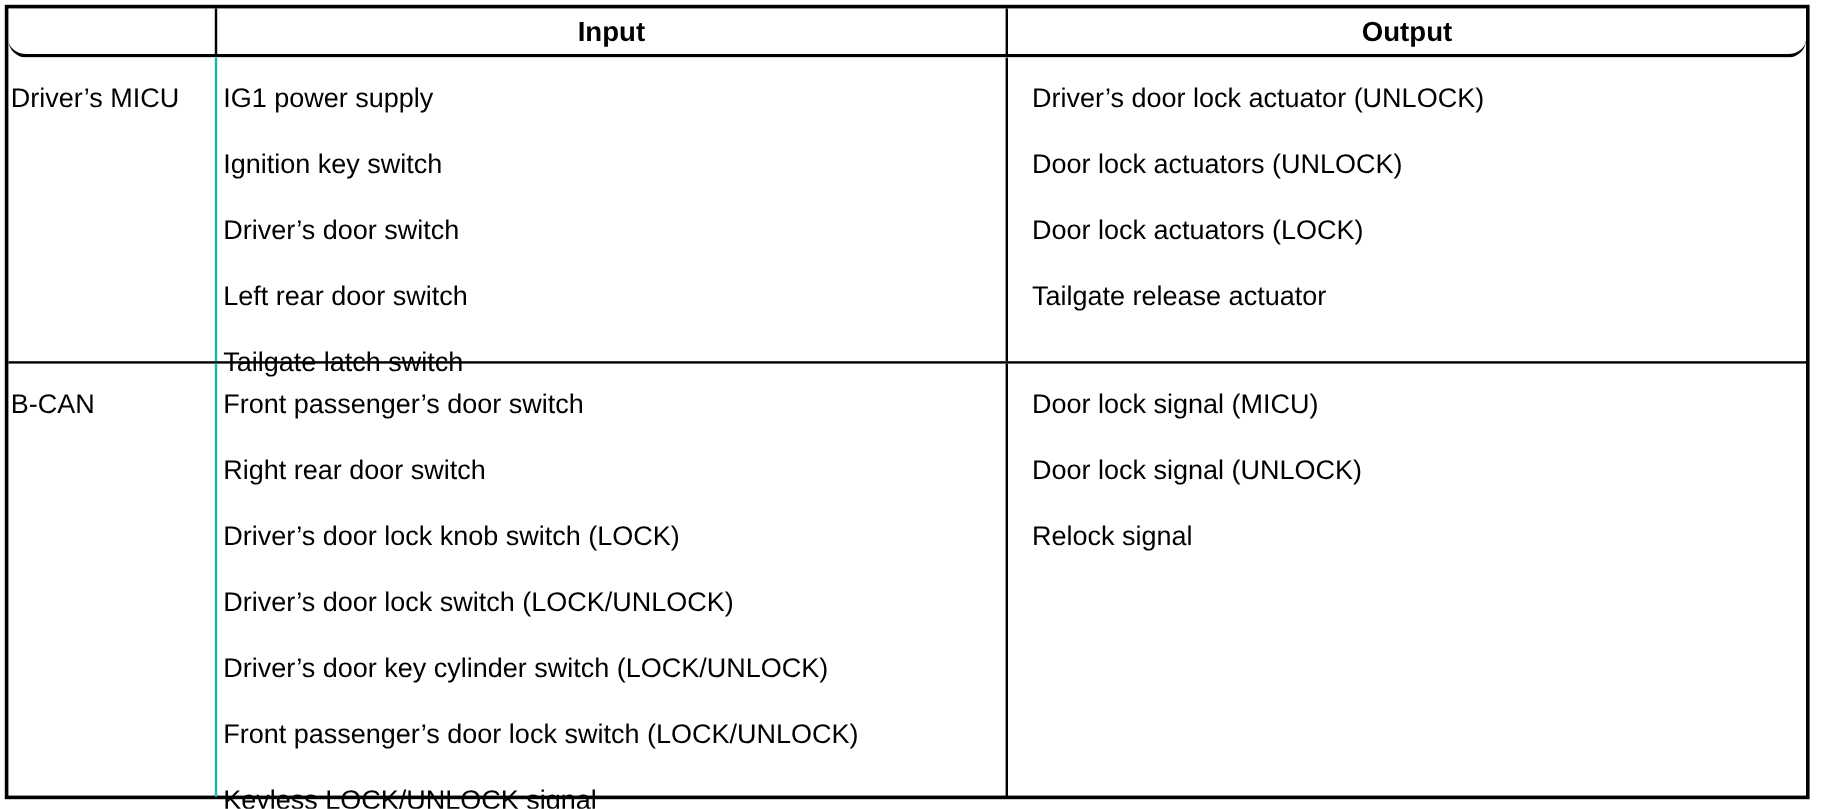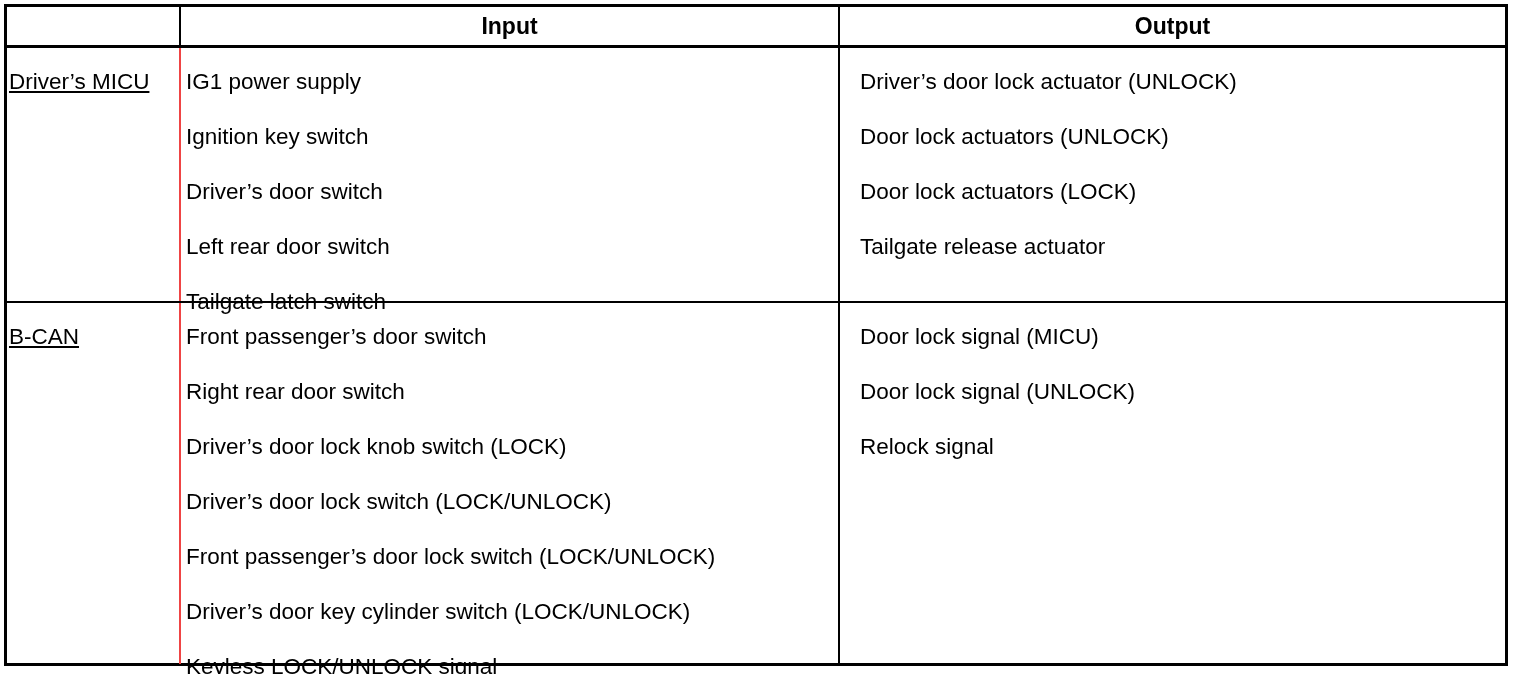--- a/index.html
+++ b/index.html
@@ -39,20 +39,21 @@
   .thead {
     position: absolute;
     left: 0;
     top: 0;
     width: 100%;
     height: 41px;
     box-sizing: border-box;
     border-bottom: 3px solid #000000;
     display: flex;
     align-items: center;
+    border-radius: 15px;
   }
   .th-corner {
     width: 174px;
     height: 100%;
     box-sizing: border-box;
     border-right: 2px solid #000000;
     flex: 0 0 174px;
   }
   .th-input {
     flex: 0 0 659px;
@@ -97,23 +98,22 @@
     border-bottom: 2px solid #000000;
   }
   .trow.row-1 {
     height: 361px;
   }
 
   .cell-name {
     flex: 0 0 174px;
     width: 174px;
     box-sizing: border-box;
-    border-right: 2px solid #ef4444;
+    border-right: 2px solid #14b8a6;
     padding: 6px 0 15px 2px;
-    text-decoration: underline;
   }
   .cell-input {
     flex: 0 0 659px;
     width: 659px;
     box-sizing: border-box;
     border-right: 2px solid #000000;
     padding: 6px 0 0 5px;
   }
   .cell-output {
     flex: 1 1 auto;
@@ -177,22 +177,22 @@
 
       <div class="trow row-1">
         <div class="cell-name">
           <div class="cat-label">B-CAN</div>
         </div>
         <div class="cell-input">
           <div class="item">Front passenger’s door switch</div>
           <div class="item">Right rear door switch</div>
           <div class="item">Driver’s door lock knob switch (LOCK)</div>
           <div class="item">Driver’s door lock switch (LOCK/UNLOCK)</div>
+          <div class="item">Driver’s door key cylinder switch (LOCK/UNLOCK)</div>
           <div class="item">Front passenger’s door lock switch (LOCK/UNLOCK)</div>
-          <div class="item">Driver’s door key cylinder switch (LOCK/UNLOCK)</div>
           <div class="item">Keyless LOCK/UNLOCK signal</div>
         </div>
         <div class="cell-output">
           <div class="item">Door lock signal (MICU)</div>
           <div class="item">Door lock signal (UNLOCK)</div>
           <div class="item">Relock signal</div>
         </div>
       </div>
 
     </div>

